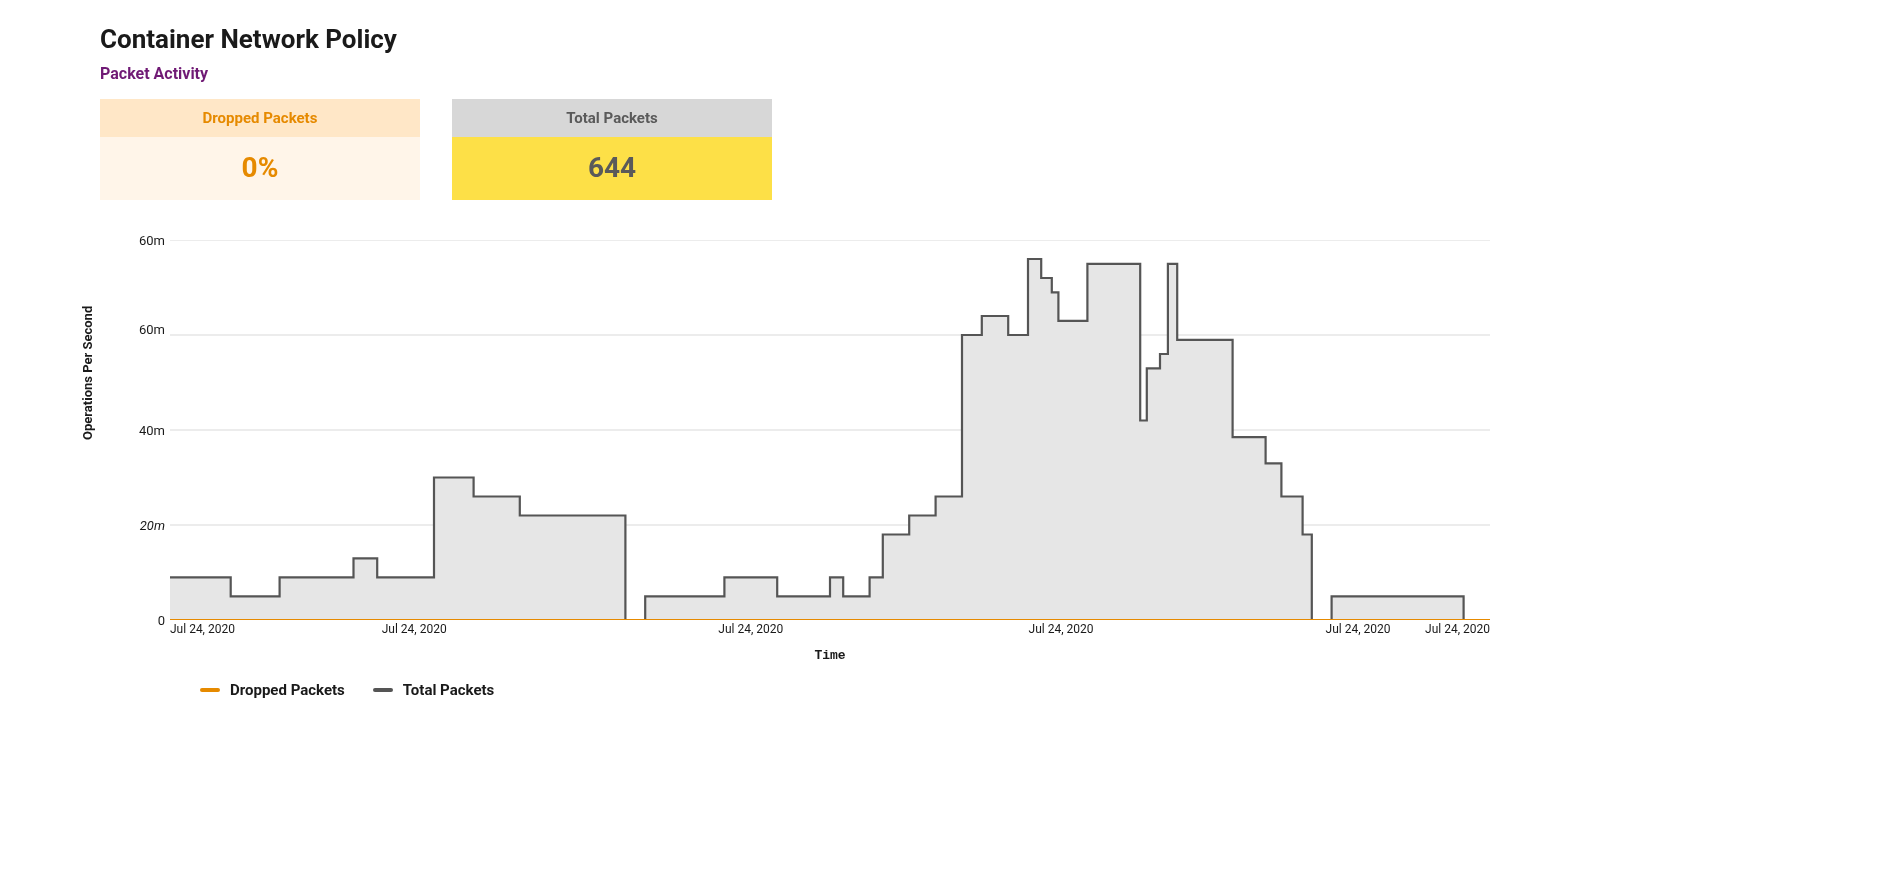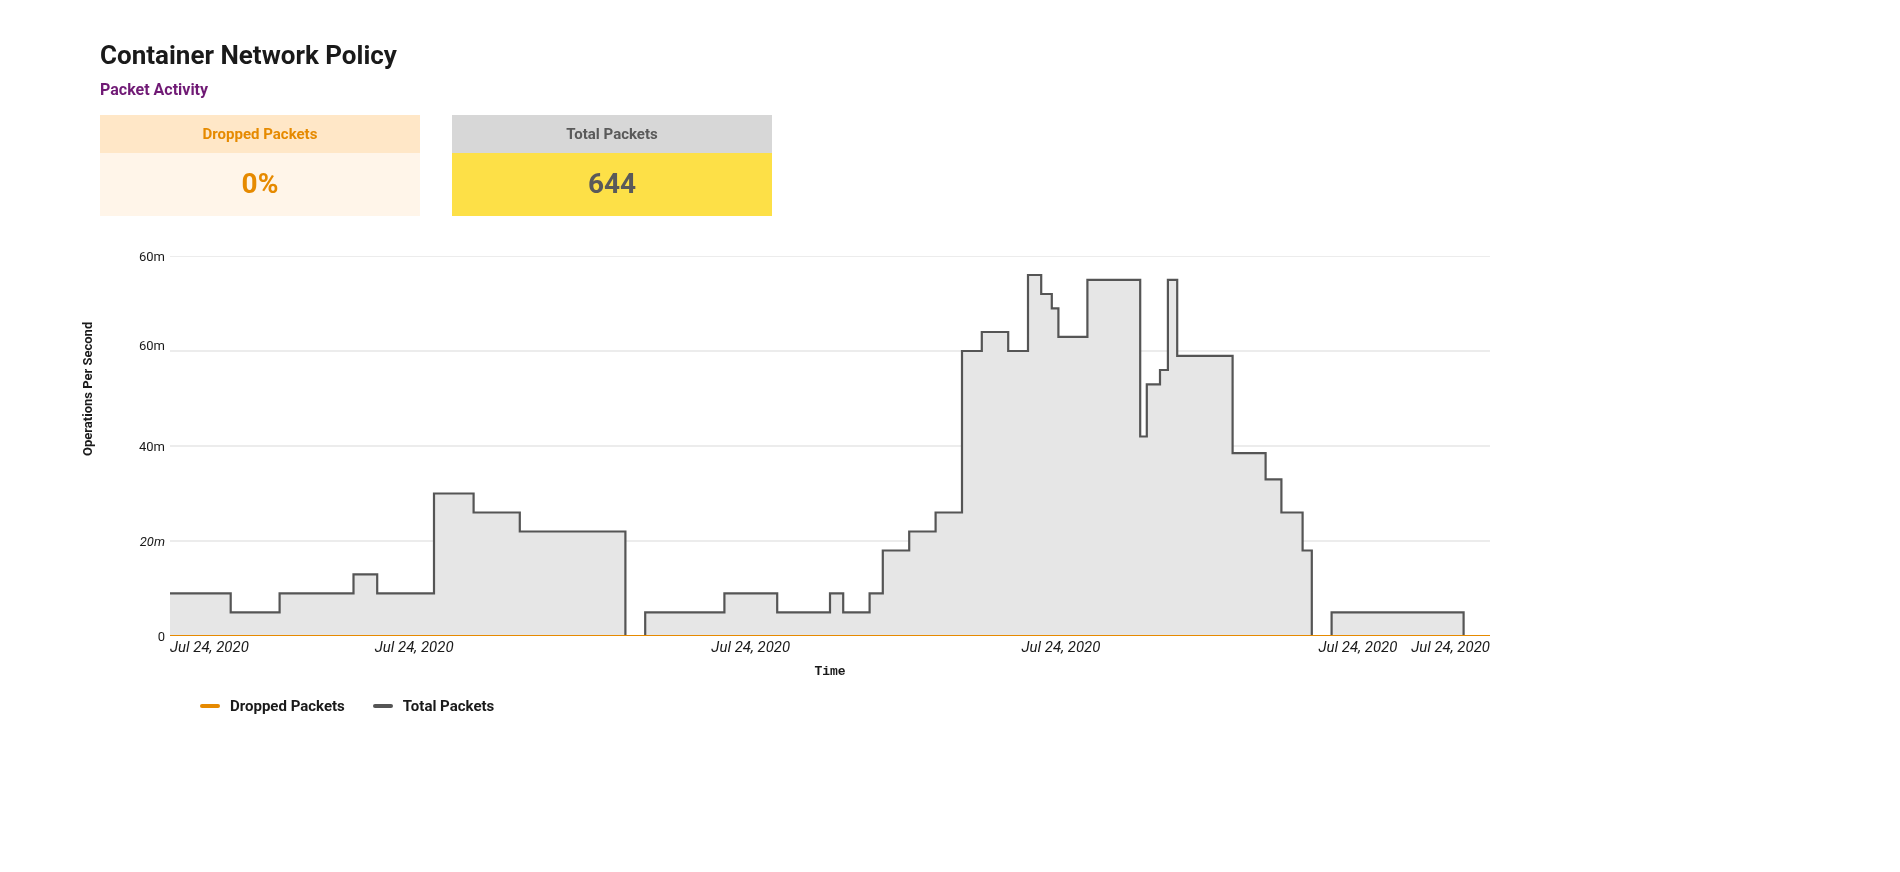--- a/index.html
+++ b/index.html
@@ -4,21 +4,21 @@
 <style>
   html, body {
     margin: 0;
     padding: 0;
     background: #ffffff;
     font-family: -apple-system, BlinkMacSystemFont, "Segoe UI", Roboto, "Helvetica Neue", Arial, sans-serif;
     color: #1a1a1a;
   }
   .page {
     width: 1580px;
-    padding: 36px 50px 40px 50px;
+    padding: 20px 50px 40px 50px;
     box-sizing: border-box;
   }
   .title {
     font-size: 26px;
     font-weight: 700;
     margin: 4px 0 10px 50px;
     color: #1a1a1a;
   }
   .subtitle {
     font-size: 16px;
@@ -90,23 +90,22 @@
     font-size: 13px;
     color: #1a1a1a;
   }
   .ytick { position: absolute; right: 0; transform: translateY(-50%); text-align: right; }
 
   .xticks {
     position: relative;
     margin-left: 70px;
     width: 1320px;
     height: 22px;
-    font-size: 15px;
+    font-size: 12px;
     color: #1a1a1a;
-    font-style: italic;
   }
   .xtick { position: absolute; top: 2px; transform: translateX(-50%); white-space: nowrap; }
   .xtick.left  { transform: translateX(0); }
   .xtick.right { transform: translateX(-100%); }
 
   .xlabel {
     text-align: center;
     font-size: 13px;
     font-weight: 700;
     margin-top: 6px;

